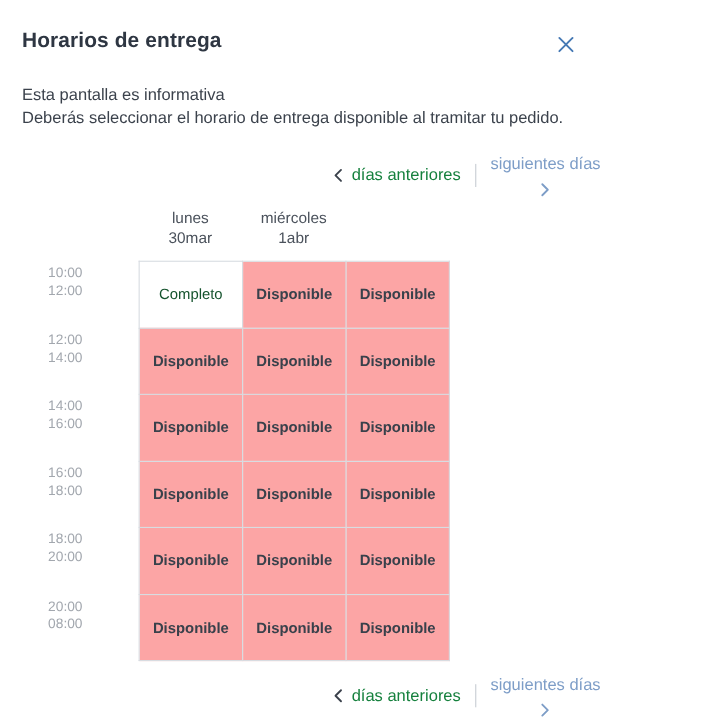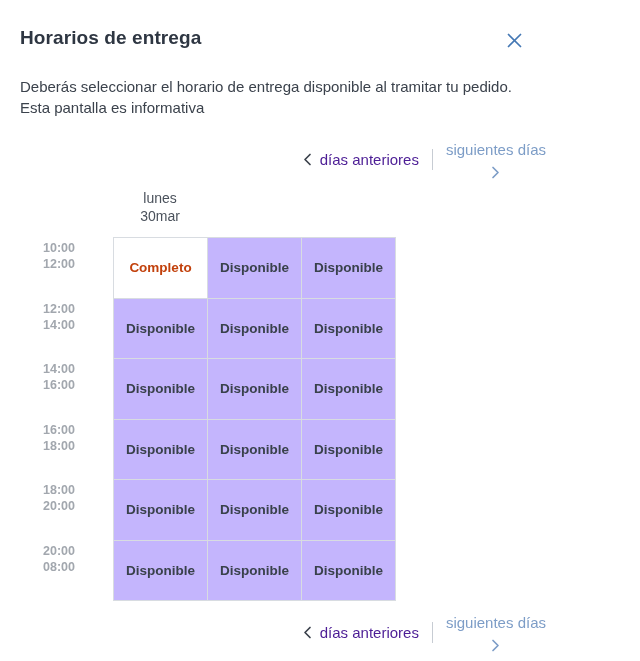--- a/index.html
+++ b/index.html
@@ -34,72 +34,72 @@
     display:flex; align-items:center; justify-content:flex-end;
     height:21px; font-size:15px;
   }
   .date-nav.top { margin-top:31px; }
   .date-nav.bottom { margin-top:21px; }
   .nav-btn {
     display:flex; align-items:center; gap:8px;
     background:transparent; border:none; cursor:pointer; padding:0;
     font-family:"Liberation Sans", sans-serif; font-size:15px;
   }
-  .nav-btn.prev { color:#4c1d95; }
+  .nav-btn.prev { color:#15803d; }
   .nav-btn.next { color:#7d9dc7;flex-direction:column; }
   .nav-divider {
     width:0; height:21px; border-left:1px solid #c7ccd3;
     margin:0 13px;
   }
   .nav-btn svg { display:block; }
 
   
   .schedule { display:flex; margin-top:20px; }
-  .time-col { width:93px; flex:0 0 93px;font-weight:bold; }
+  .time-col { width:93px; flex:0 0 93px; }
   .time-spacer { height:47px; }
   .time-slot {
     height:60.5px; padding:3px 38px 0 0;
     text-align:right; font-size:12.5px; line-height:16px; color:#a2a7ae;
   }
-  .days-col { flex:0 0 auto; }
+  .days-col { flex:0 0 auto;margin-left:13px; }
   .day-headers { display:flex; height:35px; margin-bottom:12px; }
   .day-header {
     width:94px; text-align:center;
     font-size:14px; line-height:17.5px; color:#4b525c;
   }
   table.slots { border-collapse:collapse; }
   table.slots td {
     width:94px; height:60.5px;
     border:1px solid #d8dce1;
     text-align:center; vertical-align:middle;
     font-size:13.5px;
   }
-  td.available { background:#c4b5fd; color:#39414b; font-weight:bold; }
-  td.full { background:#ffffff; color:#c2410c; font-weight:bold; }
+  td.available { background:#fca5a5; color:#39414b; font-weight:bold; }
+  td.full { background:#ffffff; color:#14532d; font-weight:normal; }
 </style>
 </head>
 <body>
 
 <div class="dialog">
 
   <div class="dlg-header">
     <h1 class="title">Horarios de entrega</h1>
     <button class="close-btn" aria-label="close">
       <span>
         <svg width="15" height="15" viewBox="0 0 15 15">
           <line x1="1.5" y1="1.5" x2="13.5" y2="13.5" stroke="#4478b4" stroke-width="1.7" stroke-linecap="round"></line>
           <line x1="13.5" y1="1.5" x2="1.5" y2="13.5" stroke="#4478b4" stroke-width="1.7" stroke-linecap="round"></line>
         </svg>
       </span>
     </button>
   </div>
 
   <div class="info-block">
+    <p>Esta pantalla es informativa</p>
     <p>Deberás seleccionar el horario de entrega disponible al tramitar tu pedido.</p>
-    <p>Esta pantalla es informativa</p>
   </div>
 
   <div class="date-nav top">
     <button class="nav-btn prev">
       <span>
         <svg width="9" height="13" viewBox="0 0 9 13">
           <polyline points="7,1.5 2,6.5 7,11.5" fill="none" stroke="#3b424c" stroke-width="1.7" stroke-linecap="round" stroke-linejoin="round"></polyline>
         </svg>
       </span>
       <span>días anteriores</span>
@@ -142,20 +142,24 @@
           <div>20:00</div>
           <div>08:00</div>
         </div>
       </div>
     <div class="days-col">
       <div class="day-headers" id="day-headers">
           <div class="day-header">
             <div>lunes</div>
             <div>30mar</div>
           </div>
+          <div class="day-header">
+            <div>miércoles</div>
+            <div>1abr</div>
+          </div>
         </div>
       <table class="slots">
         <tbody id="slots-body">
             <tr>
               <td class="full">Completo</td>
               <td class="available">Disponible</td>
               <td class="available">Disponible</td>
             </tr>
             <tr>
               <td class="available">Disponible</td>

